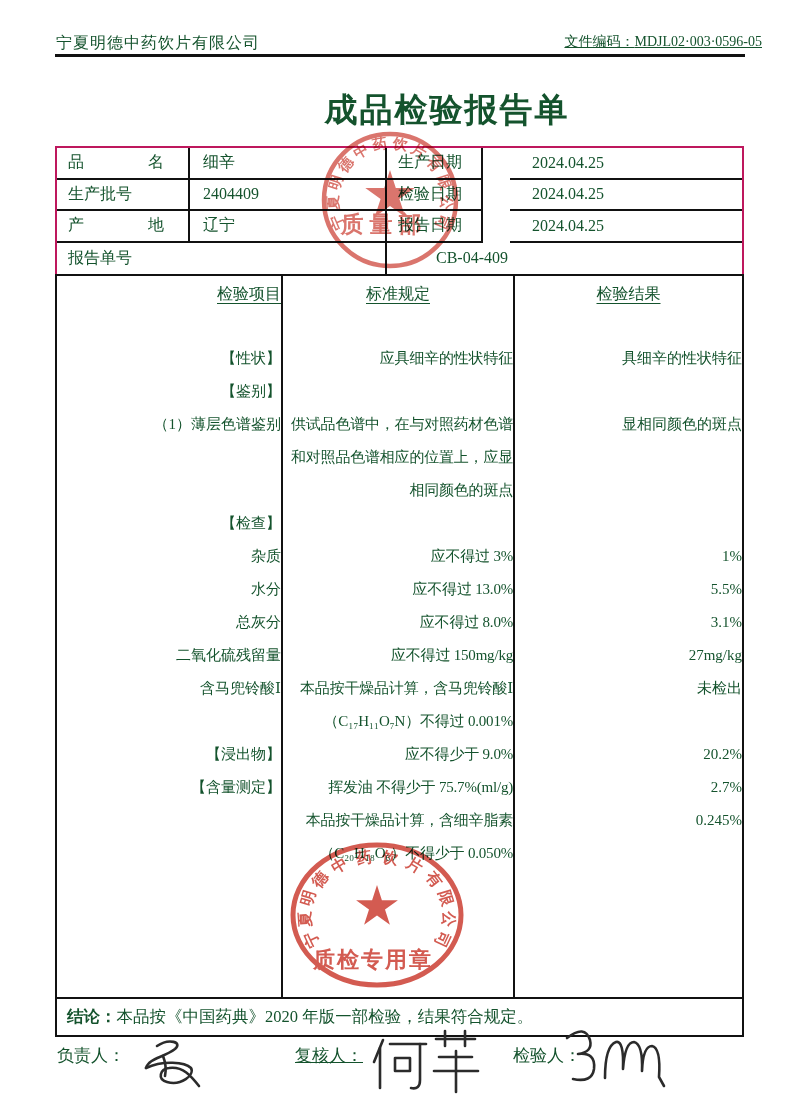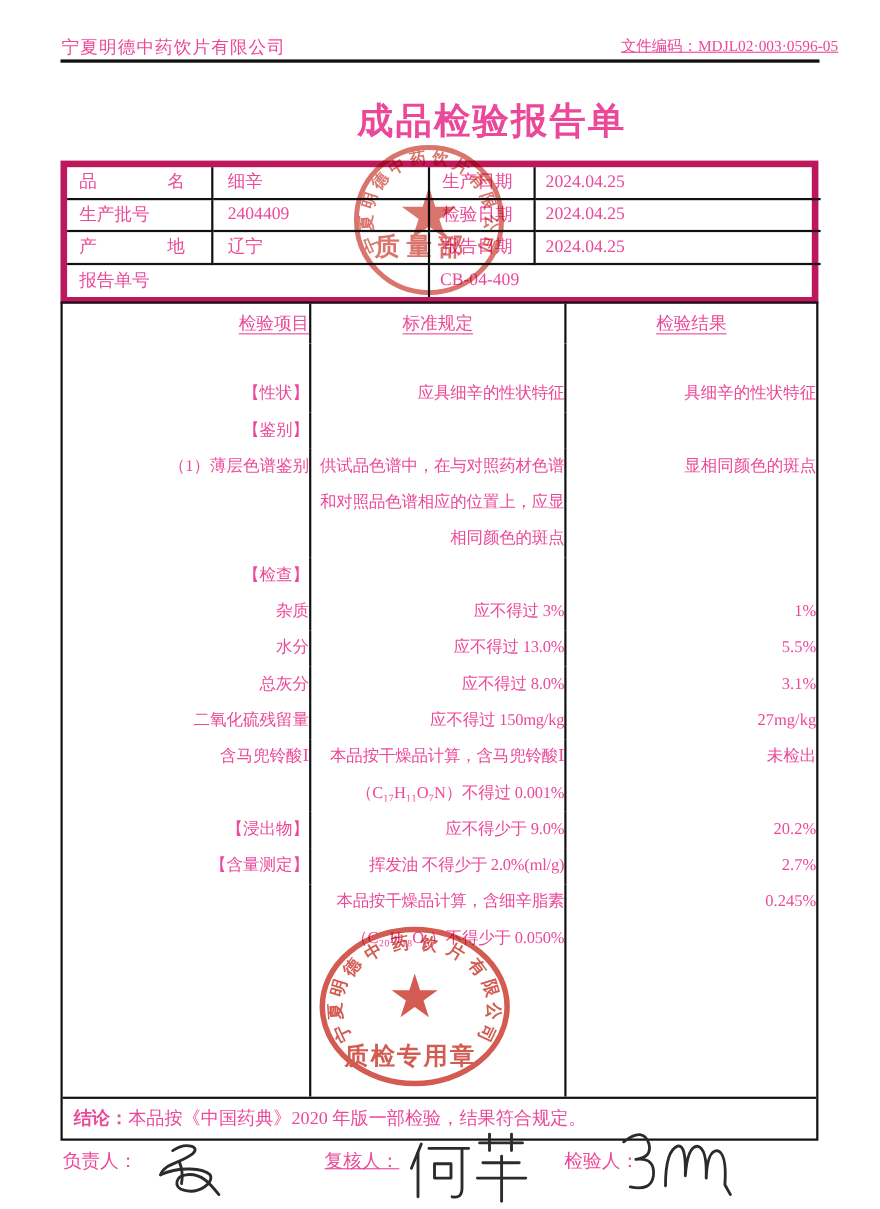--- a/index.html
+++ b/index.html
@@ -1,37 +1,37 @@
 <!DOCTYPE html>
 <html><head>
 <meta charset="utf-8">
 <style>
   html,body{margin:0;padding:0;background:#fff;}
   .page{position:relative;width:800px;height:1099px;background:#fff;overflow:hidden;
-        font-family:"Liberation Serif","DejaVu Serif",serif;color:#ec4899;}
+        font-family:"Liberation Serif","DejaVu Serif",serif;color:#14532d;}
   .abs{position:absolute;}
 
   
   .co-name{left:56px;top:33px;font-size:16px;letter-spacing:1px;}
   .doc-code{right:38px;top:33px;font-size:14px;text-decoration:underline;}
   .top-rule{left:55px;top:54px;width:690px;height:3px;background:#111;}
 
   
   .title{left:0;top:88px;width:100%;text-align:center;font-size:33px;font-weight:bold;letter-spacing:2px;margin-left:47px;}
 
   
-  .info-table{left:55px;top:146px;width:689px;height:130px;border:6px solid #be185d;box-sizing:border-box;
+  .info-table{left:55px;top:146px;width:689px;height:130px;border:2px solid #be185d;box-sizing:border-box;
               display:grid;grid-template-columns:133px 197px 96px 259px;grid-template-rows:repeat(4,1fr);
               font-size:16px;}
   .info-table .cell{display:flex;align-items:center;box-sizing:border-box;padding-left:11px;
                     border-right:2px solid #111;border-bottom:2px solid #111;white-space:pre;}
   .info-table .cell.noright{border-right:none;}
   .info-table .cell.nobottom{border-bottom:none;}
   .info-table .cell.val{padding-left:13px;}
-  .info-table .cell.dateval{padding-left:9px;}
+  .info-table .cell.dateval{padding-left:22px;margin-left:27px;}
   .span2a{grid-column:1 / 3;}
   .span2b{grid-column:3 / 5;}
 
   
   .main-table{left:55px;top:274px;width:689px;height:763px;border:2px solid #111;box-sizing:border-box;
               display:flex;flex-direction:column;font-size:15px;}
   .mt-header{height:36px;flex:0 0 36px;display:grid;grid-template-columns:226px 232px 227px;}
   .mt-header .hcell{display:flex;align-items:center;justify-content:center;box-sizing:border-box;
                     border-right:2px solid #111;font-size:16px;}
   .mt-header .hcell u{text-decoration:underline;text-underline-offset:4px;}
@@ -152,21 +152,21 @@
 （C₁₇H₁₁O₇N）不得过 0.001%</div>
         <div class="bcell lastcol">未检出</div>
       </div>
       <div class="brow">
         <div class="bcell">【浸出物】</div>
         <div class="bcell c2">应不得少于 9.0%</div>
         <div class="bcell lastcol">20.2%</div>
       </div>
       <div class="brow">
         <div class="bcell">【含量测定】</div>
-        <div class="bcell c2">挥发油 不得少于 2.0%(ml/g)</div>
+        <div class="bcell c2">挥发油 不得少于 75.7%(ml/g)</div>
         <div class="bcell lastcol">2.7%</div>
       </div>
       <div class="brow">
         <div class="bcell"></div>
         <div class="bcell c2">本品按干燥品计算，含细辛脂素
 （C₂₀H₁₈O₆）不得少于 0.050%</div>
         <div class="bcell lastcol">0.245%</div>
       </div>
       <div class="brow fill">
         <div class="bcell"></div>

